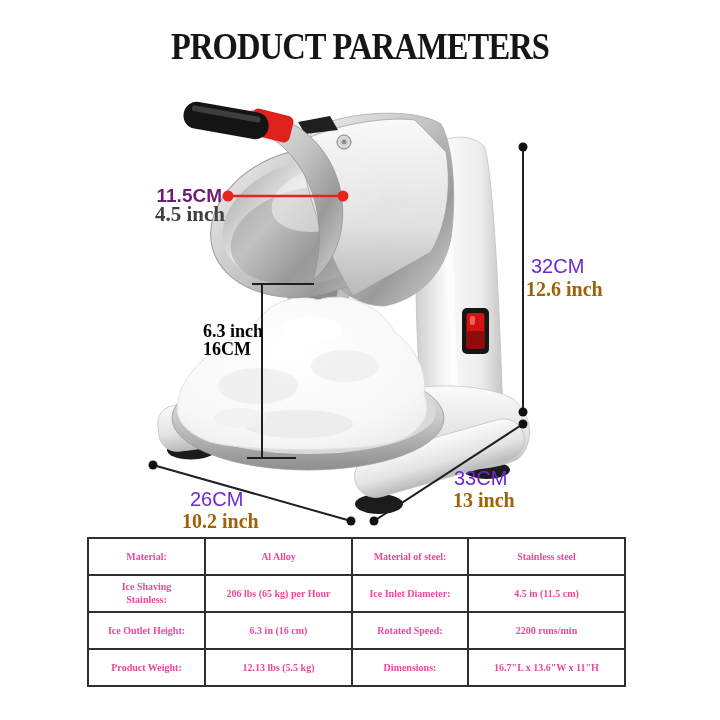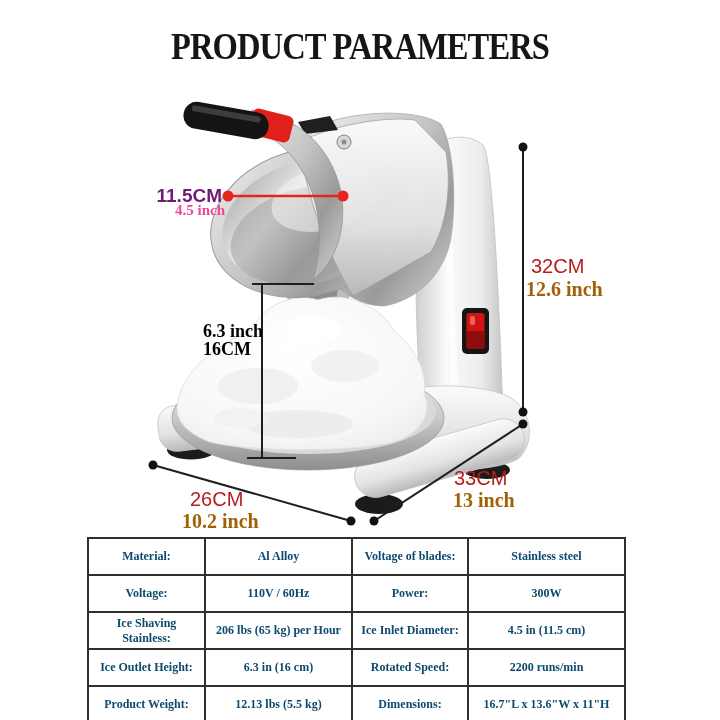--- a/index.html
+++ b/index.html
@@ -7,30 +7,30 @@
         font-family:"Liberation Serif",serif;}
   
   .title{position:absolute;top:25px;left:0;width:720px;text-align:center;
          font-family:"Liberation Serif",serif;font-weight:bold;font-size:37px;color:#161616;
          transform:scaleX(0.88);letter-spacing:-1px;}
   
   #art{position:absolute;left:0;top:0;}
   
   .lbl{position:absolute;line-height:1.05;white-space:nowrap;}
   .cm-red{font-family:"Liberation Sans",sans-serif;color:#701a75;font-size:19px;font-weight:700;}
-  .inch-darkred{font-family:"Liberation Serif",serif;color:#ec4899;font-size:15px;font-weight:bold;}
+  .inch-darkred{font-family:"Liberation Serif",serif;color:#404040;font-size:21px;font-weight:bold;}
   .red-serif{font-family:"Liberation Serif",serif;color:#000000;font-size:18px;font-weight:bold;}
-  .cm-black{font-family:"Liberation Sans",sans-serif;color:#b91c1c;font-size:20px;font-weight:400;}
+  .cm-black{font-family:"Liberation Sans",sans-serif;color:#6d28d9;font-size:20px;font-weight:400;}
   .inch-black{font-family:"Liberation Serif",serif;color:#a16207;font-size:20px;font-weight:bold;}
   .ra{text-align:right;}
   
   table.spec{position:absolute;left:87px;top:537px;width:537px;border-collapse:collapse;
              table-layout:fixed;background:#fff;}
   table.spec td{border:2px solid #2f2f2f;text-align:center;vertical-align:middle;
-                font-family:"Liberation Serif",serif;font-weight:bold;font-size:12px;color:#0c4a6e;
+                font-family:"Liberation Serif",serif;font-weight:bold;font-size:10px;color:#ec4899;
                 padding:1px 2px;white-space:nowrap;height:33px;}
   table.spec td.wrap{white-space:normal;line-height:1.25;}
   col.c1{width:117px}col.c2{width:147px}col.c3{width:116px}col.c4{width:157px}
 </style>
 </head>
 <body>
 
 <div id="page">
 
   <div class="title">PRODUCT PARAMETERS</div>
@@ -190,28 +190,22 @@
     <colgroup>
         <col class="c1">
         <col class="c2">
         <col class="c3">
         <col class="c4">
       </colgroup>
     <tbody>
       <tr>
         <td>Material:</td>
         <td>Al Alloy</td>
-        <td>Voltage of blades:</td>
+        <td>Material of steel:</td>
         <td>Stainless steel</td>
-      </tr>
-      <tr>
-        <td>Voltage:</td>
-        <td>110V / 60Hz</td>
-        <td>Power:</td>
-        <td>300W</td>
       </tr>
       <tr>
         <td class="wrap" style="padding:1px 14px;">Ice Shaving Stainless:</td>
         <td>206 lbs (65 kg) per Hour</td>
         <td>Ice Inlet Diameter:</td>
         <td>4.5 in (11.5 cm)</td>
       </tr>
       <tr>
         <td>Ice Outlet Height:</td>
         <td>6.3 in (16 cm)</td>

